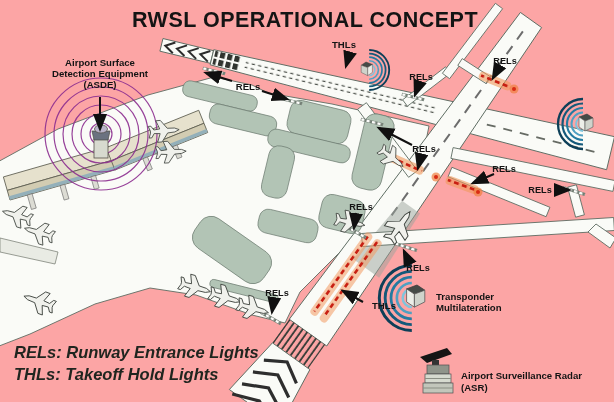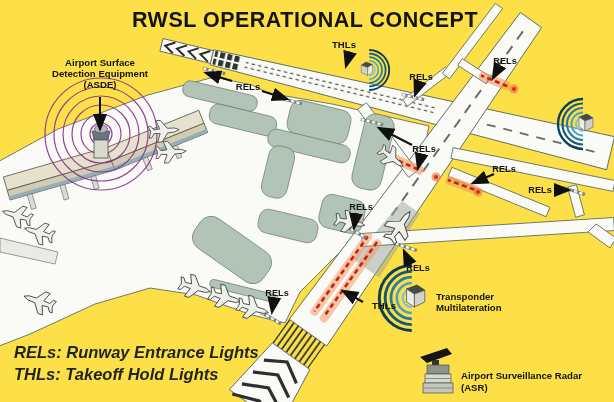--- a/index.html
+++ b/index.html
@@ -1,17 +1,17 @@
 <!DOCTYPE html>
 <html><head>
 <meta charset="utf-8">
 <style>
   html,body{margin:0;padding:0;background:#888;}
   .stage{width:614px;height:402px;position:relative;overflow:hidden;
-         font-family:"Liberation Sans",sans-serif;background:#fde047;}
+         font-family:"Liberation Sans",sans-serif;background:#fca5a5;}
   svg{display:block}
   text{fill:#141414}
   .title{font-size:21.5px;font-weight:bold;letter-spacing:.5px;}
   .lbl{font-size:9.6px;font-weight:bold;}
   .lbl-s{font-size:9.2px;font-weight:bold;}
   .legend{font-size:16.5px;font-weight:bold;font-style:italic;fill:#20251f;}
   .band{fill:#fafbf7;stroke:#5d6c62;stroke-width:.9;}
   .island{fill:#b2c4b5;stroke:#6e7d72;stroke-width:.7;}
   .arrow{stroke:#101010;stroke-width:2;fill:none;}
   .plane{fill:#f0f1ec;stroke:#3f443f;stroke-width:.9;}

